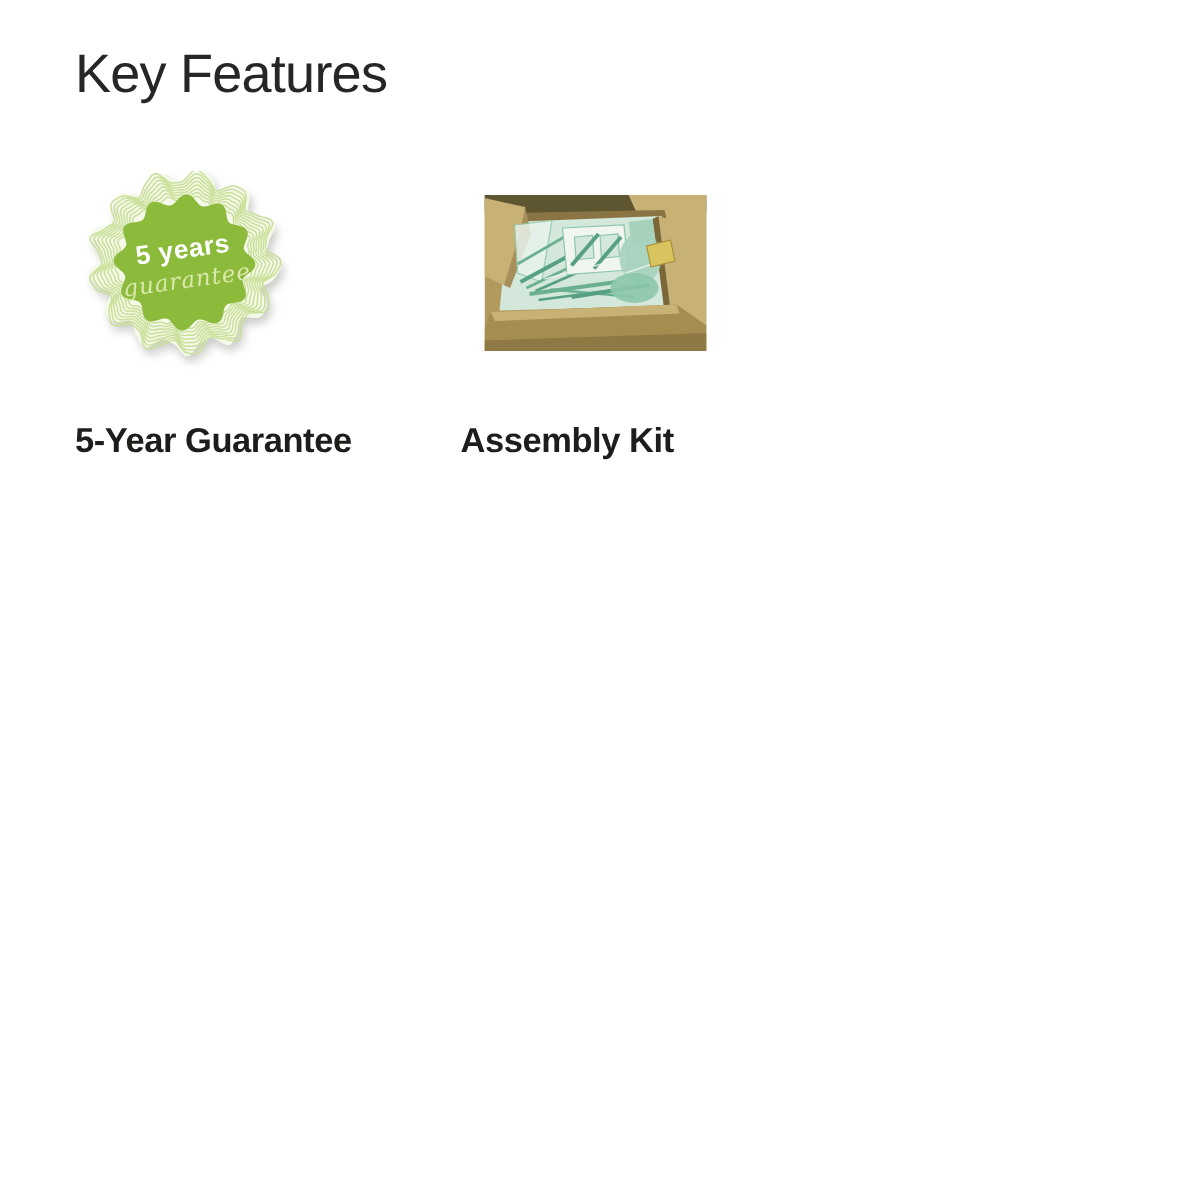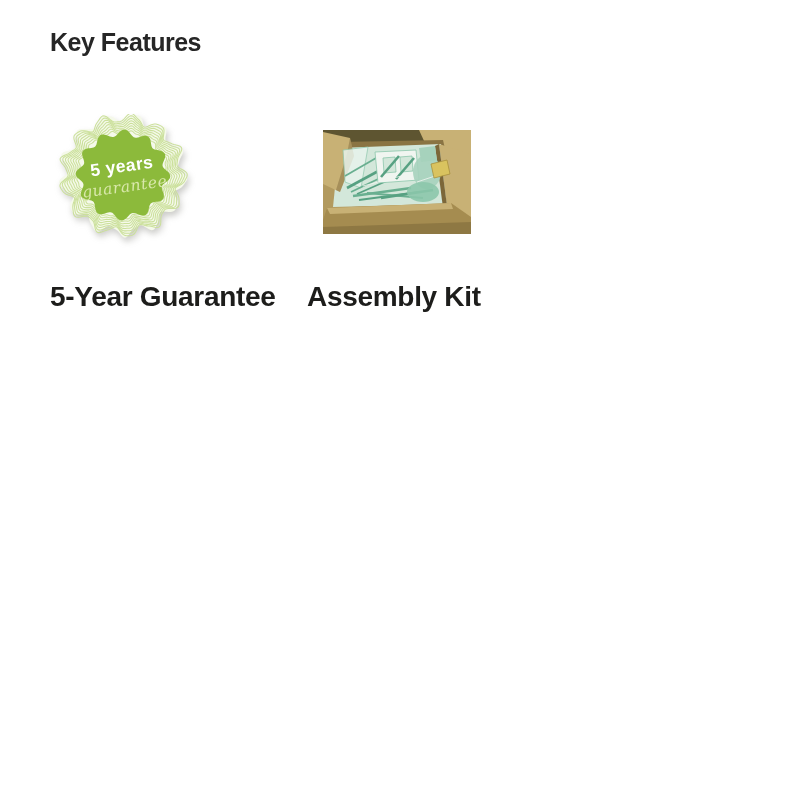--- a/index.html
+++ b/index.html
@@ -12,22 +12,22 @@
   }
   .page {
     position: absolute;
     inset: 0;
     background: #ffffff;
   }
   .page-title {
     position: absolute;
     left: 50px;
     top: 28px;
-    font-size: 25px;
-    font-weight: 700;
+    font-size: 36px;
+    font-weight: 400;
     letter-spacing: -0.5px;
     color: #262626;
     line-height: 1.15;
   }
   .badge-wrap {
     position: absolute;
     left: 58px;
     top: 114px;
     width: 130px;
     height: 126px;
@@ -58,21 +58,21 @@
     height: 104px;
   }
   .photo-wrap svg {
     width: 100%;
     height: 100%;
     display: block;
   }
   .feature-caption {
     position: absolute;
     top: 280px;
-    font-size: 28px;
+    font-size: 23px;
     font-weight: 700;
     letter-spacing: -0.3px;
     color: #1d1d1b;
     line-height: 1.2;
   }
   .caption-guarantee { left: 50px; }
   .caption-assembly  { left: 307px; }
 </style>
 </head>
 <body>

